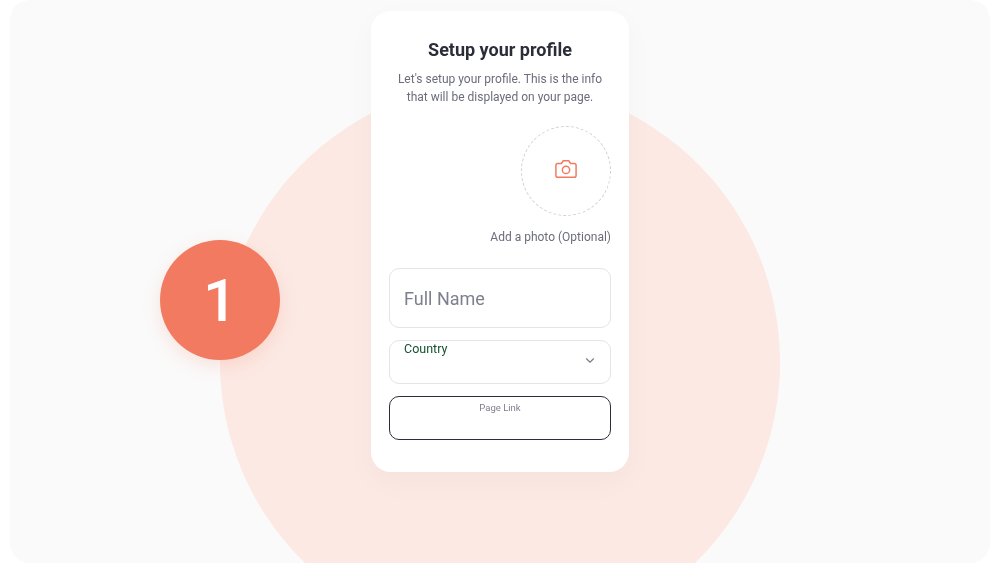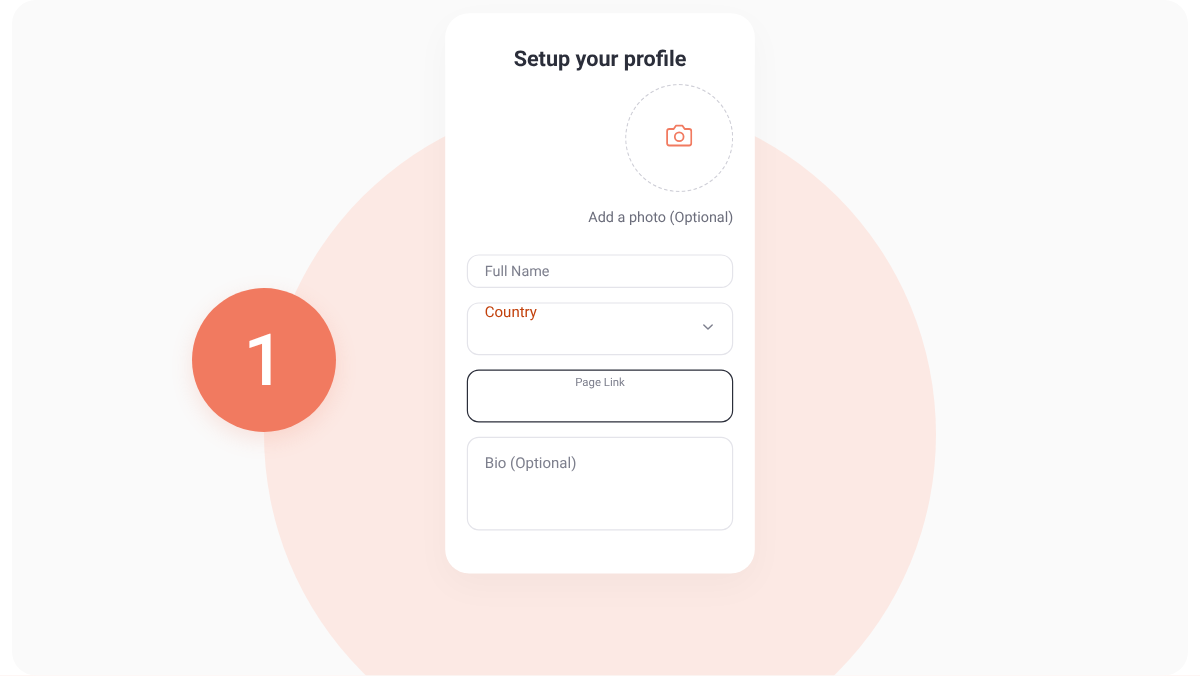--- a/index.html
+++ b/index.html
@@ -106,46 +106,46 @@
       font-size: 12px;
       color: #6b6d7b;
     }
 
     .form-group {
       margin-bottom: 12px;
     }
 
     .input {
       width: 100%;
-      height: 28px;
+      height: 60px;
       border: 1px solid #e4e4ea;
       border-radius: 10px;
       padding: 0 14px;
-      font-size: 12px;
+      font-size: 18px;
       color: #2b2e3a;
       background: #fff;
       font-family: inherit;
     }
 
     .input::placeholder {
       color: #7d7f8d;
     }
 
     .select-wrap {
       position: relative;
     }
 
     .select {
       width: 100%;
       height: 44px;
       border: 1px solid #e4e4ea;
       border-radius: 10px;
       padding: 0 14px;
       font-size: 12.5px;
-      color: #c2410c;
+      color: #14532d;
       background: #fff;
       appearance: none;
       font-family: inherit;
       cursor: pointer;
     }
 
     .chevron {
       position: absolute;
       right: 14px;
       top: 50%;
@@ -199,20 +199,21 @@
 
 <div class="container">
   <div class="bg-circle"></div>
 
   <div class="step-badge">
     <span>1</span>
   </div>
 
   <div class="card">
     <h1 class="card-title">Setup your profile</h1>
+    <p class="card-subtitle">Let's setup your profile. This is the info that will be displayed on your page.</p>
 
     <div class="photo-upload">
       <div class="photo-circle">
         <span>
           <svg width="22" height="22" viewBox="0 0 24 24" fill="none" stroke="#f17a60" stroke-width="1.6" stroke-linecap="round" stroke-linejoin="round">
             <path d="M23 19a2 2 0 0 1-2 2H3a2 2 0 0 1-2-2V8a2 2 0 0 1 2-2h4l2-3h6l2 3h4a2 2 0 0 1 2 2z"></path>
             <circle cx="12" cy="13" r="4"></circle>
           </svg>
         </span>
       </div>
@@ -232,17 +233,14 @@
           <polyline points="6 9 12 15 18 9"></polyline>
         </svg>
       </span>
     </div>
 
     <div class="form-group focused-wrap">
       <span class="label">Page Link</span>
       <input type="text" style="">
     </div>
 
-    <div class="form-group">
-      <textarea class="textarea" placeholder="Bio (Optional)" style=""></textarea>
-    </div>
   </div>
 </div>
 
 </body></html>

